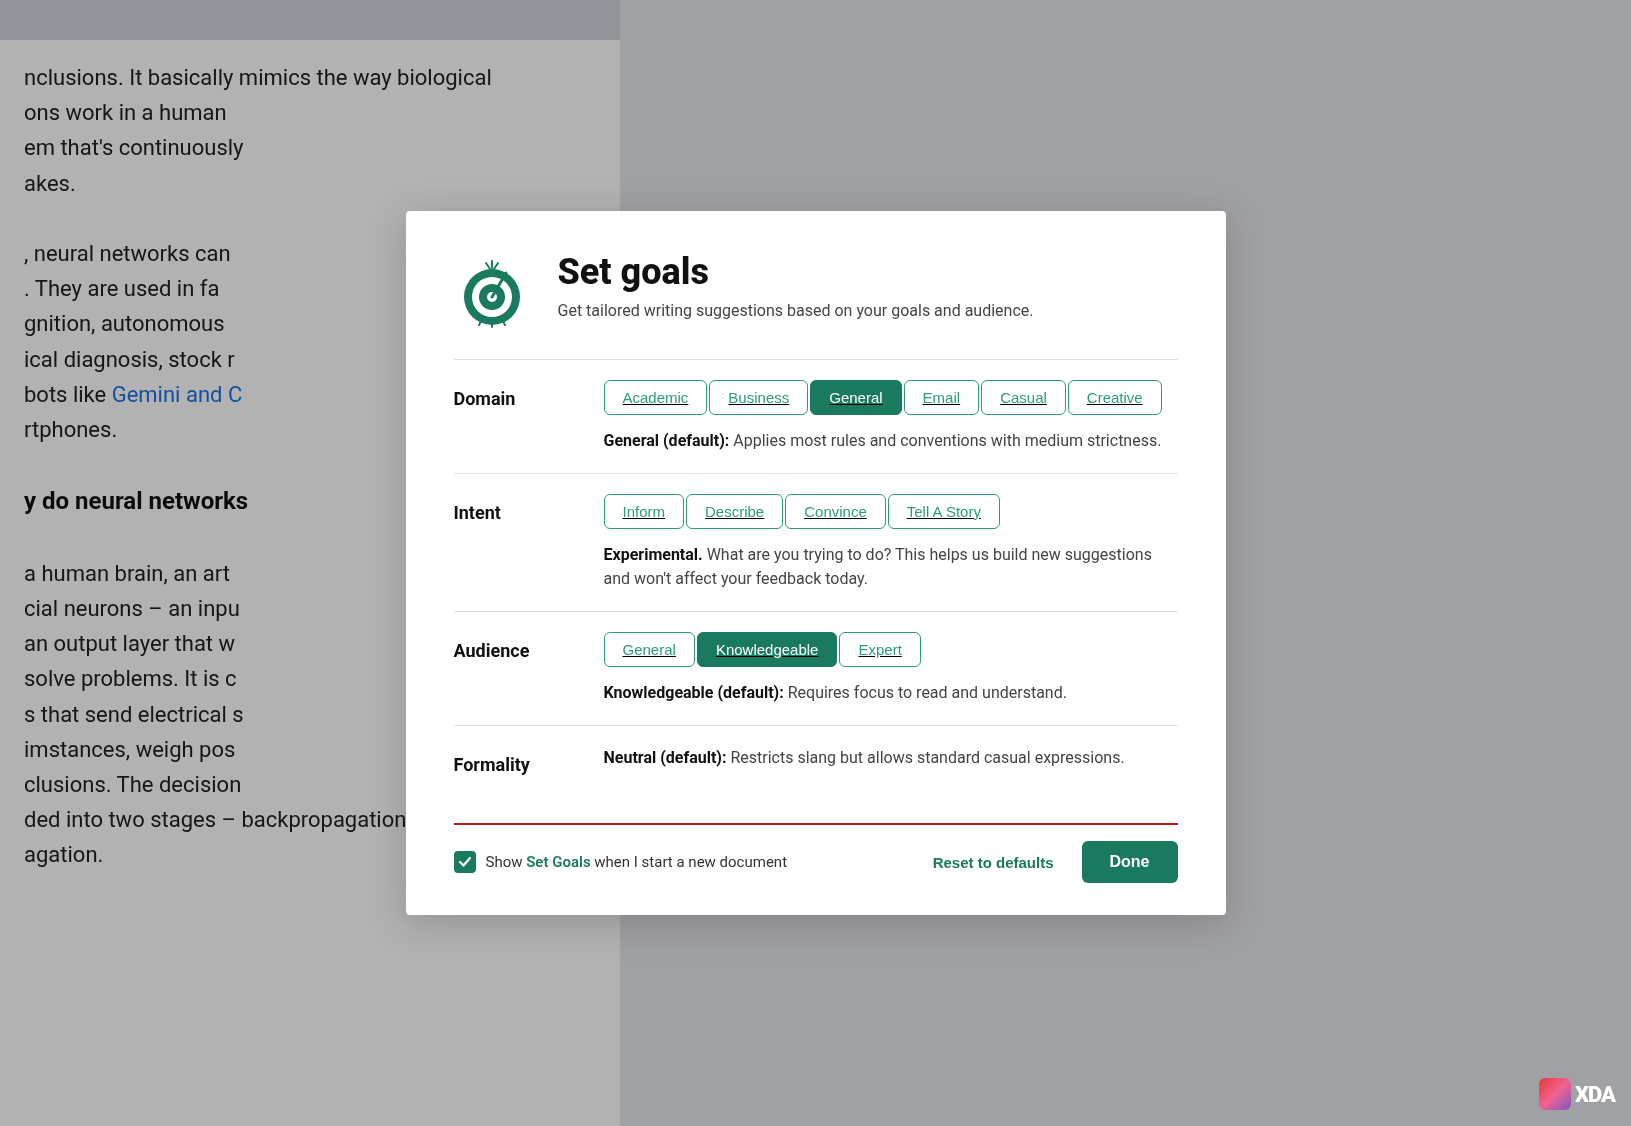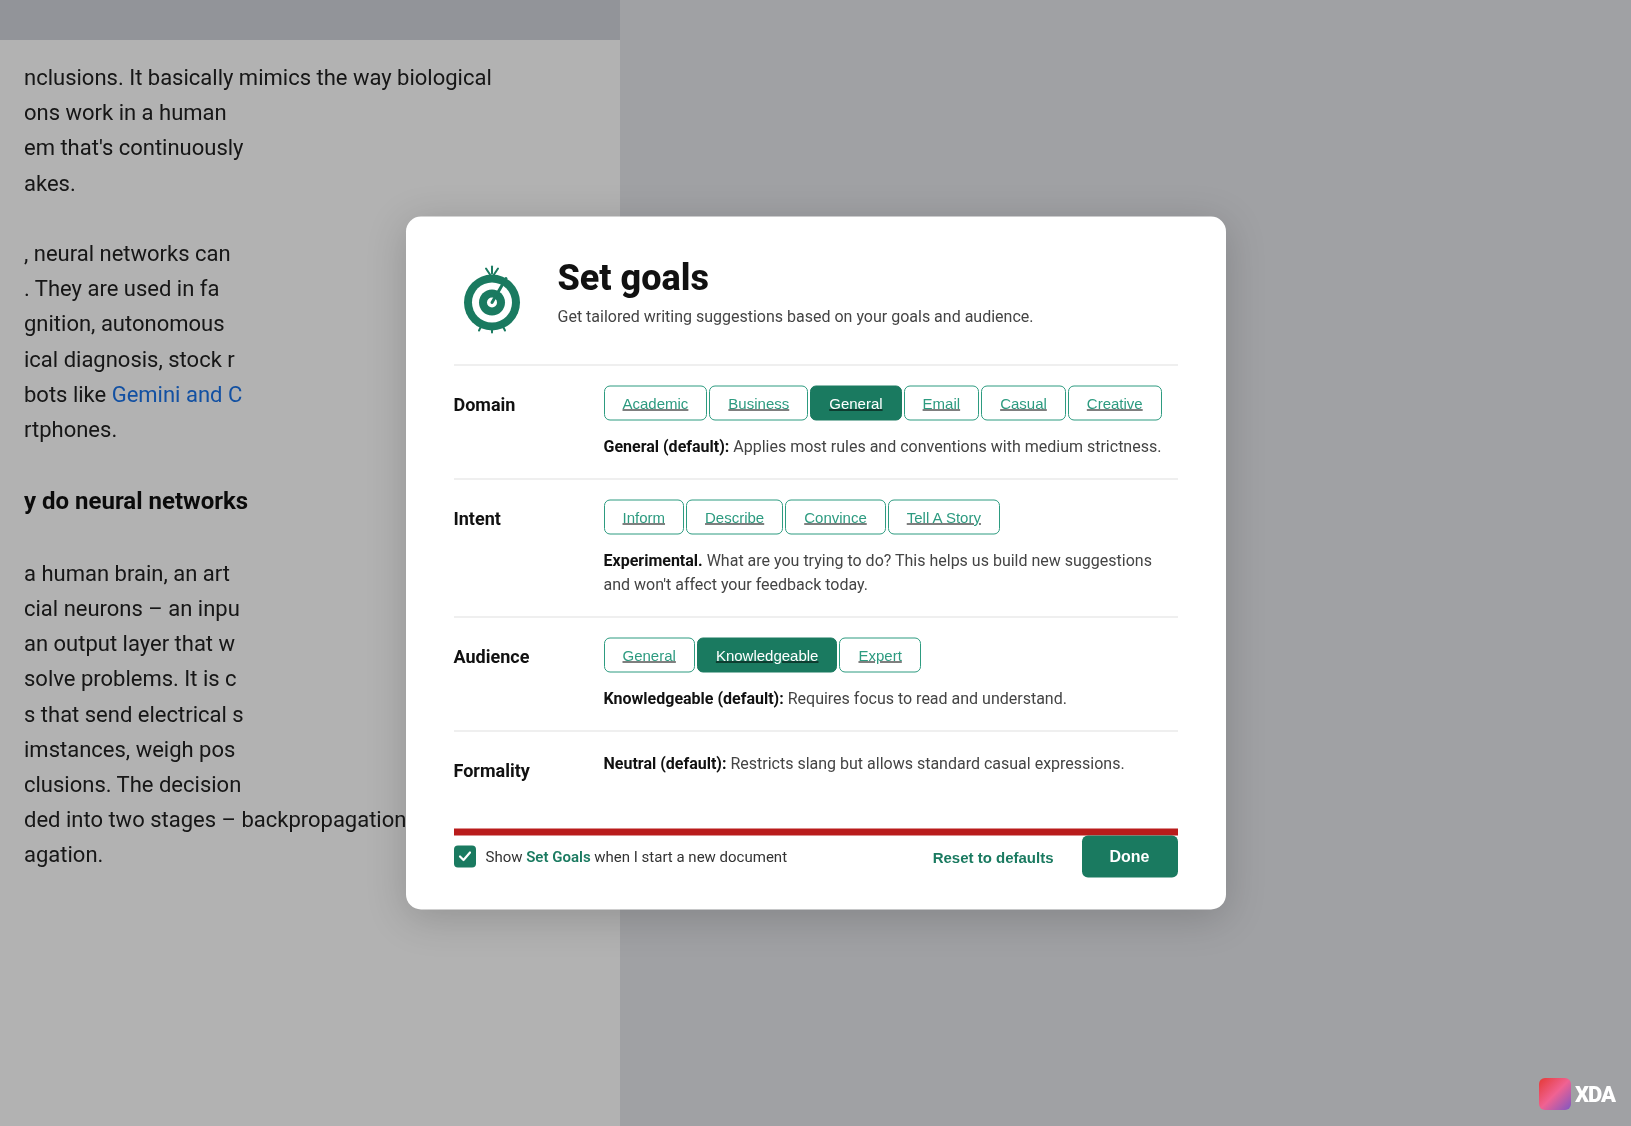--- a/index.html
+++ b/index.html
@@ -56,21 +56,21 @@
       z-index: 10;
     }
 
     
     .modal {
       position: absolute;
       top: 50%;
       left: 50%;
       transform: translate(-50%, -50%);
       background: #fff;
-      border-radius: 15px;
+      border-radius: 4px;
       width: 820px;
       max-height: 870px;
       z-index: 20;
       padding: 40px 48px 32px 48px;
       box-shadow: 0 8px 40px rgba(0,0,0,0.18);
     }
 
     
     .modal-header {
       display: flex;
@@ -157,21 +157,22 @@
     .section-desc strong {
       font-weight: 700;
       color: #111;
     }
 
     
     .modal-footer {
       display: flex;
       justify-content: space-between;
       margin-top: 28px;
-      border-top: 7px solid #b91c1c;
+      padding-top: 16px;
+      border-top: 2px solid #b91c1c;
     }
 
     .footer-left {
       display: flex;
       align-items: center;
       gap: 10px;
       font-size: 15px;
       color: #333;
     }
 

